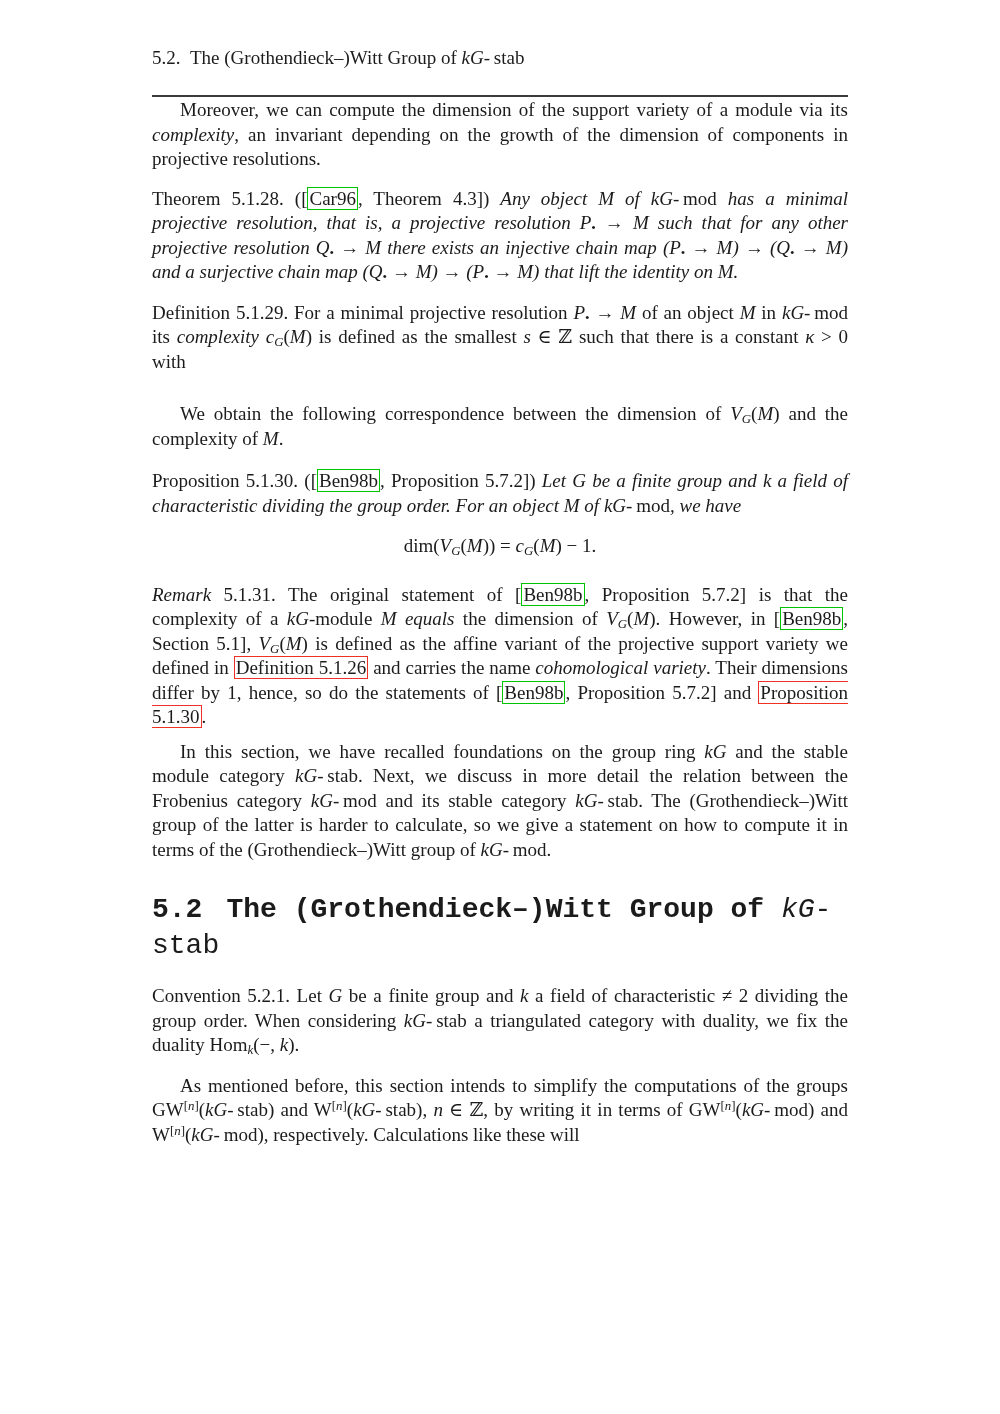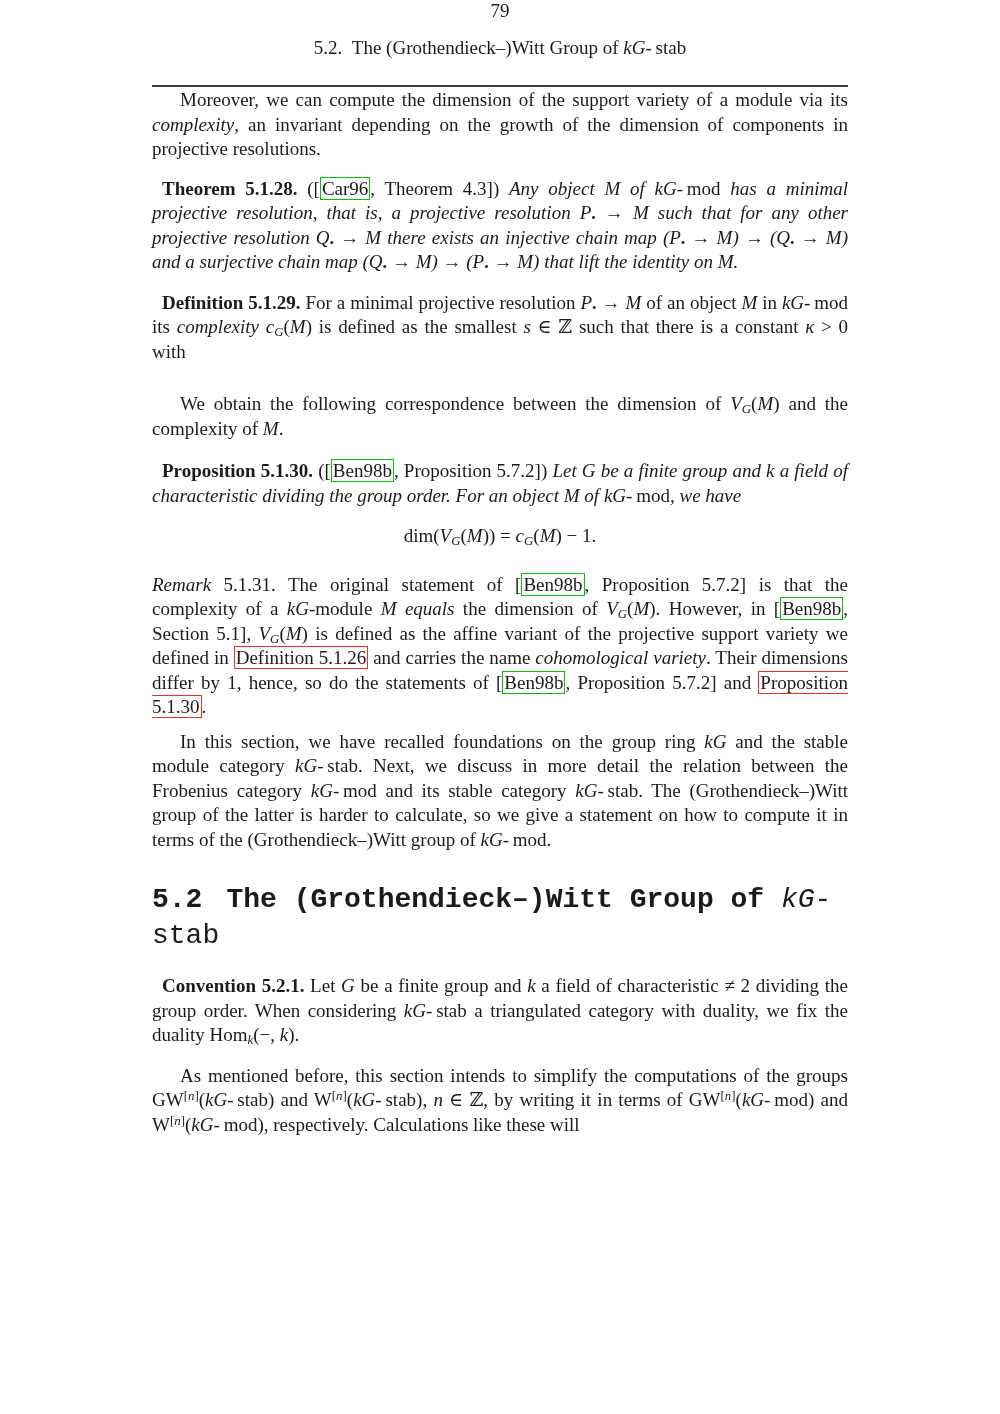--- a/index.html
+++ b/index.html
@@ -15,22 +15,22 @@
     background:#ffffff;
     font-family:"Liberation Serif","DejaVu Serif","DejaVu Sans",serif;
     color:var(--ink);
     overflow:hidden;
   }
   .col{
     position:absolute;left:152px;top:0;width:696px;
   }
   .col > *{margin:0;}
   .runhead{
-    margin-top:36px;
-    text-align:center;
+    margin-top:46px;
+    text-align:left;
     font-size:19px;line-height:24px;
   }
   .rule{
     margin-top:25px;height:2px;background:var(--rule);
   }
   .para{
     font-size:19px;line-height:24.5px;
     text-align:justify;
   }
   .indent{text-indent:28px;}
@@ -43,21 +43,21 @@
     font-weight:bold;
     text-align:left;
     font-family:Liberation Mono, monospace;
   }
   .pagenum{
     position:absolute;left:0;right:0;top:1228;
     text-align:center;font-size:19px;
   }
   
   .i{font-style:italic;}
-  .b{font-weight:bold;margin-left:10px;}
+  .b{font-weight:normal;}
   .reg{font-weight:400;}
   .sub{font-size:68%;vertical-align:-0.25em;line-height:0;}
   .sup{font-size:68%;vertical-align:0.5em;line-height:0;}
   .cal{font-style:italic;}
   .cite{border:1.5px solid var(--green);padding:0 1px;margin-top:16px;}
   .ref{border:1.5px solid var(--red);padding:0 1px;}
   .secgap{margin-left:24px;}
 </style>
 </head>
 <body>
@@ -87,14 +87,13 @@
     <p class="para indent" style="margin-top:10px"><span>In this section, we have recalled foundations on the group ring </span><span class="i">kG</span><span> and the stable module category </span><span class="i">kG</span><span>- stab. Next, we discuss in more detail the relation between the Frobenius category </span><span class="i">kG</span><span>- mod and its stable category </span><span class="i">kG</span><span>- stab. The (Grothendieck–)Witt group of the latter is harder to calculate, so we give a statement on how to compute it in terms of the (Grothendieck–)Witt group of </span><span class="i">kG</span><span>- mod.</span></p>
 
     <h2 class="sec-h" style="margin-top:30px"><span>5.2</span><span class="secgap">The (Grothendieck–)Witt Group of </span><span class="i reg">kG</span><span class="reg">- stab</span></h2>
 
     <p class="para" style="margin-top:20px"><span class="b">Convention 5.2.1.</span><span> Let </span><span class="i">G</span><span> be a finite group and </span><span class="i">k</span><span> a field of characteristic ≠ 2 dividing the group order. When considering </span><span class="i">kG</span><span>- stab a triangulated category with duality, we fix the duality Hom</span><span class="i sub">k</span><span>(−, </span><span class="i">k</span><span>).</span></p>
 
     <p class="para indent" style="margin-top:16px"><span>As mentioned before, this section intends to simplify the computations of the groups GW</span><span class="sup">[</span><span class="i sup">n</span><span class="sup">]</span><span>(</span><span class="i">kG</span><span>- stab) and W</span><span class="sup">[</span><span class="i sup">n</span><span class="sup">]</span><span>(</span><span class="i">kG</span><span>- stab), </span><span class="i">n</span><span> ∈ ℤ, by writing it in terms of GW</span><span class="sup">[</span><span class="i sup">n</span><span class="sup">]</span><span>(</span><span class="i">kG</span><span>- mod) and W</span><span class="sup">[</span><span class="i sup">n</span><span class="sup">]</span><span>(</span><span class="i">kG</span><span>- mod), respectively. Calculations like these will</span></p>
 
   </div>
 
-  <div class="pagenum">79</div>
 </div>
 
 </body></html>

